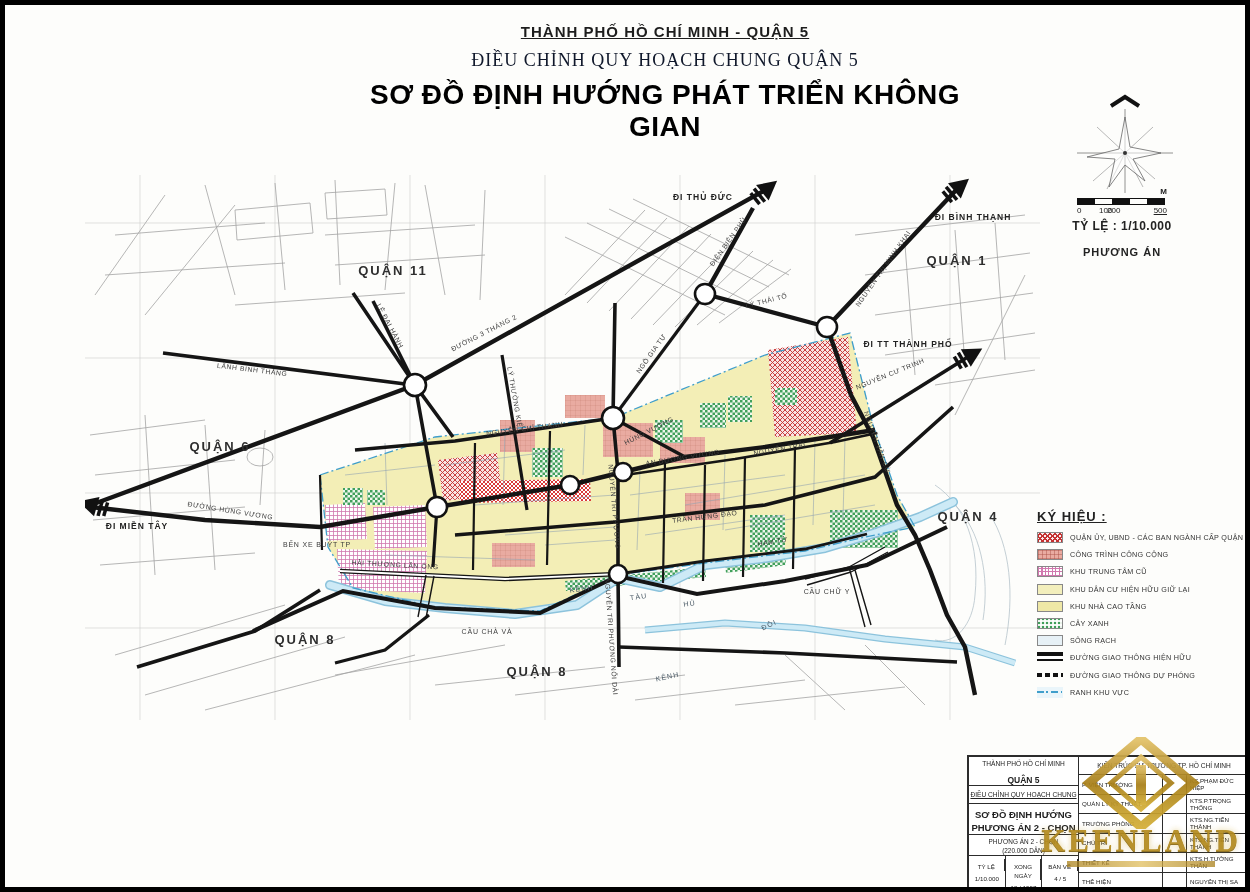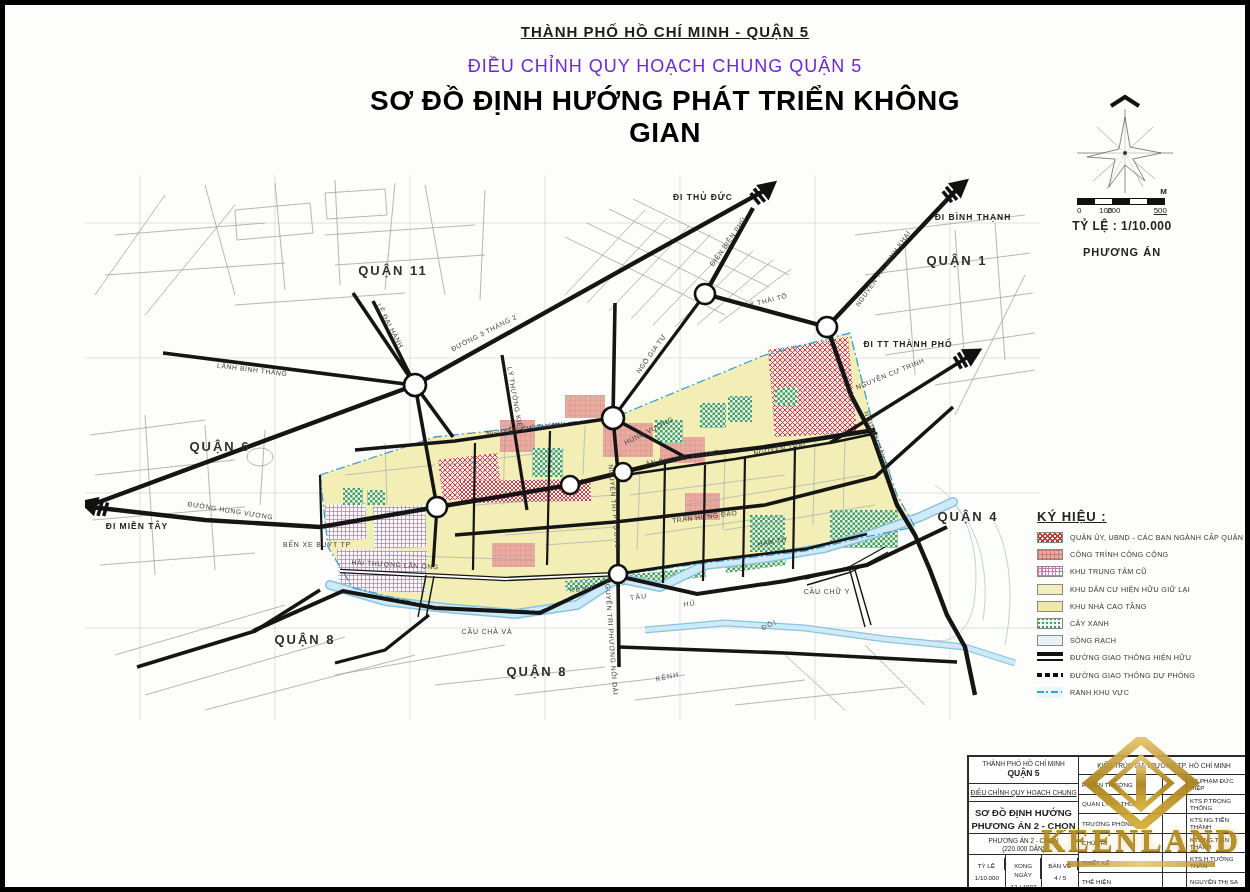--- a/index.html
+++ b/index.html
@@ -1,21 +1,21 @@
 <!DOCTYPE html>
 <html><head>
 <meta charset="utf-8">
 <style>
   html,body{margin:0;padding:0;background:#555;}
   .page{position:relative;width:1250px;height:892px;background:#fdfdfb;border:5px solid #000000;
         box-sizing:border-box;overflow:hidden;font-family:"Liberation Sans",sans-serif;color:#222;}
   
   .header{position:absolute;left:355px;top:18px;width:610px;text-align:center;}
   .h-sub{font-size:15px;font-weight:bold;letter-spacing:1px;text-decoration:underline;color:#1d1d1d;}
-  .h-proj{font-size:18px;margin-top:16px;letter-spacing:1px;color:#6d28d9;}
+  .h-proj{font-size:18px;margin-top:10px;letter-spacing:1px;color:#0f172a;font-family:Liberation Serif, serif;}
   .h-main{font-size:28px;font-weight:800;margin-top:8px;letter-spacing:.5px;color:#000;}
   
   .compass{position:absolute;left:1068px;top:88px;}
   .scalebar{position:absolute;left:1072px;top:193px;width:88px;}
   .sb-m{position:absolute;right:-2px;top:-11px;font-size:8px;font-weight:bold;}
   .sb-bar{height:5px;border:1px solid #111;display:flex;}
   .sb-bar i{flex:1;}
   .sb-bar i:nth-child(odd){background:#111;}
   .sb-ticks{position:relative;height:10px;font-size:8px;}
   .sb-ticks span{position:absolute;top:1px;}
@@ -51,21 +51,21 @@
   .sw-ranh{border:none;background:#eaf5fa;position:relative;}
   .sw-ranh:before{content:"";position:absolute;left:0;top:4.5px;width:26px;height:1.8px;
      background:repeating-linear-gradient(90deg,#3f9ecb 0 7px,transparent 7px 9.5px,#3f9ecb 9.5px 11px,transparent 11px 14px);}
   .lg-label{font-size:7.2px;letter-spacing:.3px;color:#333;}
   
   .tb{position:absolute;left:962px;top:750px;width:284px;height:138px;border:2px solid #2c2c2c;
       display:flex;background:#fff;box-sizing:border-box;}
   .tb *{box-sizing:border-box;}
   .tb-left{width:110px;border-right:1px solid #2c2c2c;display:flex;flex-direction:column;text-align:center;}
   .tb-r1{height:30px;border-bottom:1px solid #2c2c2c;padding-top:3px;font-size:6.6px;}
-  .tb-r1 b{display:block;font-size:8.5px;margin-top:1px;}
+  .tb-r1 b{display:block;font-size:8.5px;margin-top:8px;}
   .tb-r2{height:18px;border-bottom:1px solid #2c2c2c;font-size:6.6px;line-height:17px;text-decoration:underline;}
   .tb-r3{height:36px;border-bottom:1px solid #2c2c2c;font-size:9.5px;font-weight:bold;padding-top:4px;line-height:13px;}
   .tb-r4{height:24px;border-bottom:1px solid #2c2c2c;font-size:6.4px;padding-top:3px;line-height:8.5px;}
   .tb-r5{flex:1;display:flex;}
   .tb-r5 div{flex:1;border-right:1px solid #2c2c2c;font-size:6.2px;padding-top:3px;line-height:9px;}
   .tb-r5 div:last-child{border-right:none;}
   .tb-right{flex:1;display:flex;flex-direction:column;}
   .tb-hd{height:18px;border-bottom:1px solid #2c2c2c;font-size:6.6px;text-align:center;line-height:17px;}
   .tb-row{flex:1;display:flex;border-bottom:1px solid #2c2c2c;font-size:6.2px;}
   .tb-row:last-child{border-bottom:none;}

